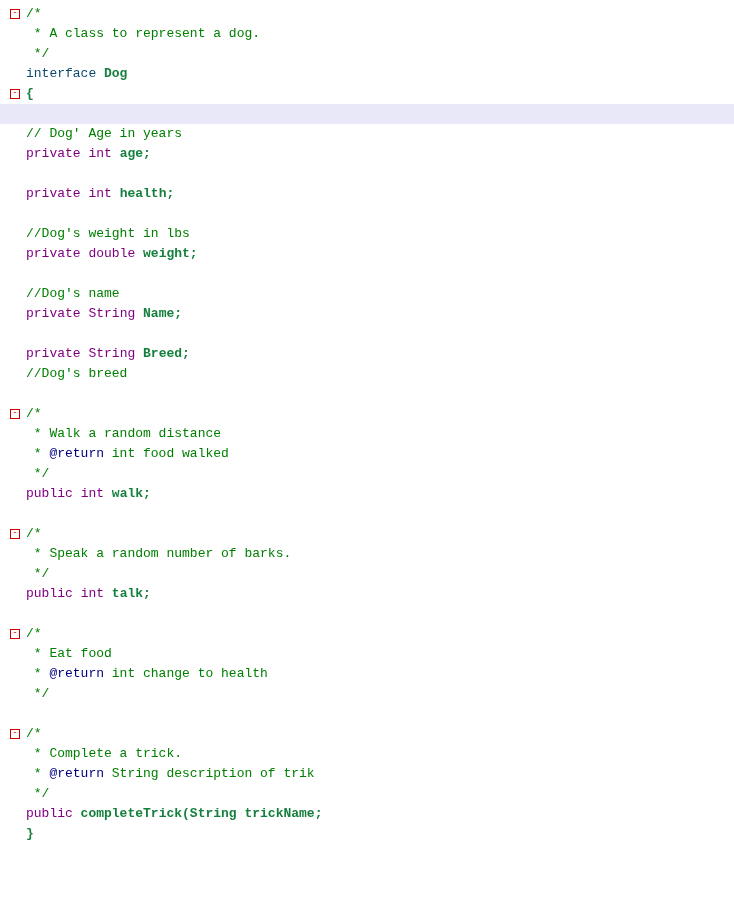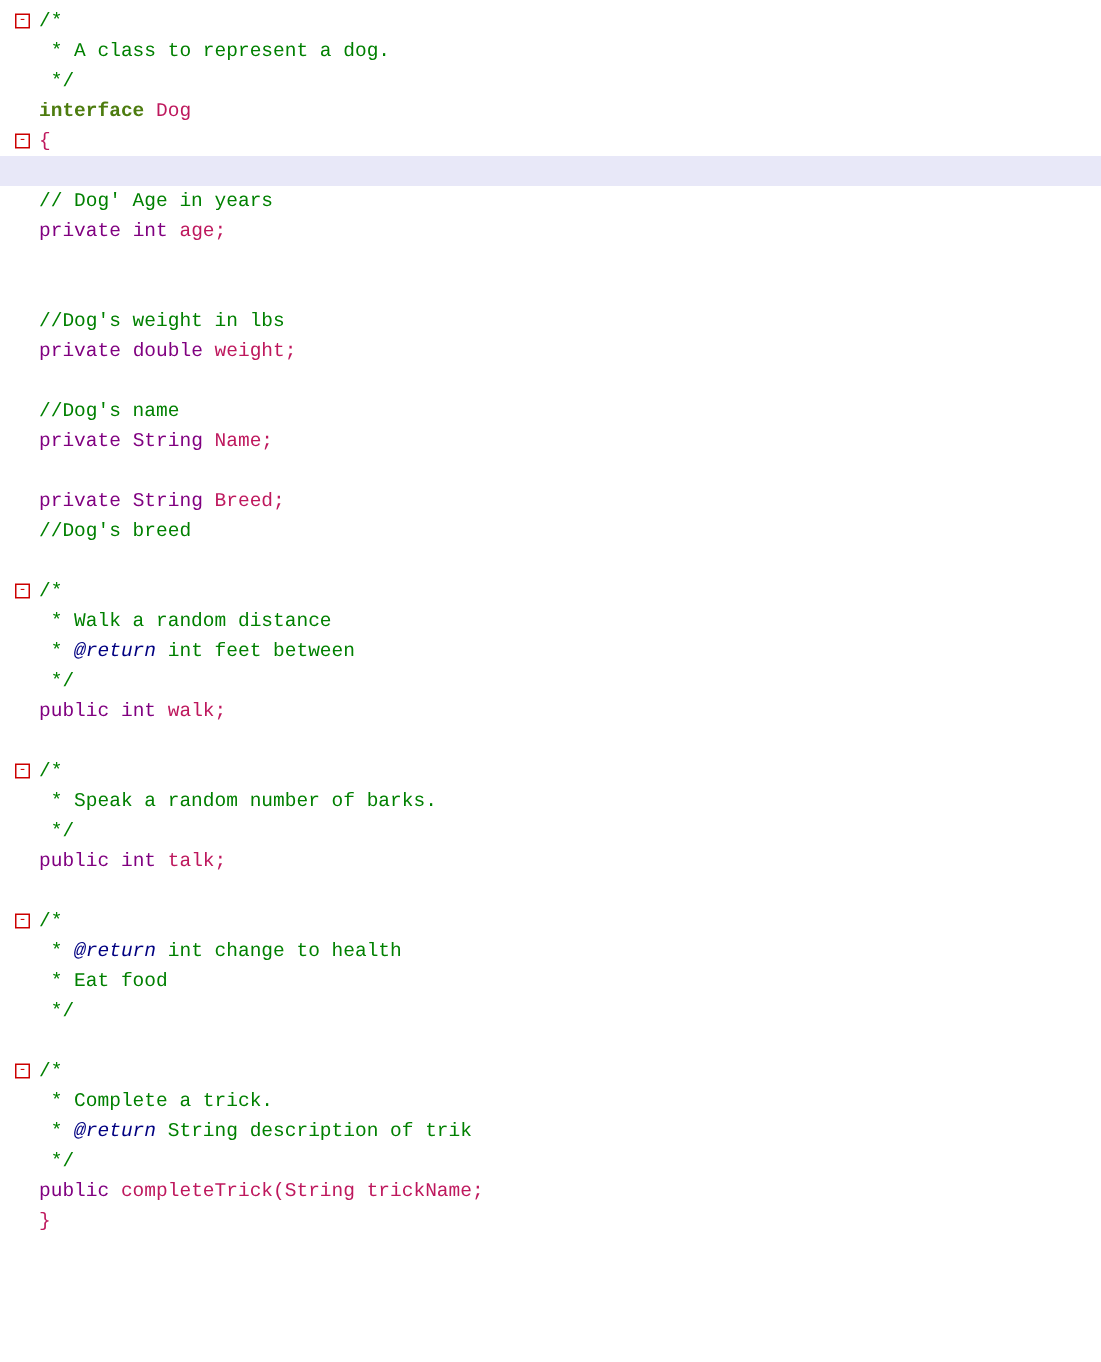--- a/index.html
+++ b/index.html
@@ -57,65 +57,66 @@
       font-size: 9px;
       color: #cc0000;
       background: #fff;
     }
 
     .code-content {
       flex: 1;
       padding-left: 4px;
     }
 
-    .kw-green { color: #4d7c0f; font-weight: bold; }
+    .kw-green { color: #0c4a6e; }
     .kw-purple { color: #800080; }
     .kw-comment { color: #008000; }
-    .kw-normal { color: #be185d; }
-    .kw-at { color: #000080; font-style: italic; }
+    .kw-normal { color: #15803d; font-weight: bold; }
+    .kw-at { color: #000080; }
 
     span { }
   </style>
 </head>
 <body>
 
 <div class="code-container">
 <div class="code-line"><div class="fold-gutter"><div class="fold-box">-</div></div><div class="code-content"><span class="kw-comment">/*</span></div></div>
     <div class="code-line"><div class="fold-gutter"></div><div class="code-content"><span class="kw-comment"> * A class to represent a dog.</span></div></div>
     <div class="code-line"><div class="fold-gutter"></div><div class="code-content"><span class="kw-comment"> */</span></div></div>
     <div class="code-line"><div class="fold-gutter"></div><div class="code-content"><span class="kw-green">interface</span><span class="kw-normal"> Dog</span></div></div>
     <div class="code-line"><div class="fold-gutter"><div class="fold-box">-</div></div><div class="code-content"><span class="kw-normal">{</span></div></div>
     <div class="code-line highlighted"><div class="fold-gutter"></div><div class="code-content"><span class="kw-normal"></span></div></div>
     <div class="code-line"><div class="fold-gutter"></div><div class="code-content"><span class="kw-comment">// Dog' Age in years</span></div></div>
     <div class="code-line"><div class="fold-gutter"></div><div class="code-content"><span class="kw-purple">private</span><span class="kw-normal"> </span><span class="kw-purple">int</span><span class="kw-normal"> age;</span></div></div>
     <div class="code-line"><div class="fold-gutter"></div><div class="code-content"><span class="kw-normal"></span></div></div>
+    <div class="code-line"><div class="fold-gutter"></div><div class="code-content"><span class="kw-purple">private</span><span class="kw-normal"> </span><span class="kw-purple">int</span><span class="kw-normal"> health;</span></div></div>
     <div class="code-line"><div class="fold-gutter"></div><div class="code-content"><span class="kw-normal"></span></div></div>
     <div class="code-line"><div class="fold-gutter"></div><div class="code-content"><span class="kw-comment">//Dog's weight in lbs</span></div></div>
     <div class="code-line"><div class="fold-gutter"></div><div class="code-content"><span class="kw-purple">private</span><span class="kw-normal"> </span><span class="kw-purple">double</span><span class="kw-normal"> weight;</span></div></div>
     <div class="code-line"><div class="fold-gutter"></div><div class="code-content"><span class="kw-normal"></span></div></div>
     <div class="code-line"><div class="fold-gutter"></div><div class="code-content"><span class="kw-comment">//Dog's name</span></div></div>
     <div class="code-line"><div class="fold-gutter"></div><div class="code-content"><span class="kw-purple">private</span><span class="kw-normal"> </span><span class="kw-purple">String</span><span class="kw-normal"> Name;</span></div></div>
     <div class="code-line"><div class="fold-gutter"></div><div class="code-content"><span class="kw-normal"></span></div></div>
     <div class="code-line"><div class="fold-gutter"></div><div class="code-content"><span class="kw-purple">private</span><span class="kw-normal"> </span><span class="kw-purple">String</span><span class="kw-normal"> Breed;</span></div></div>
     <div class="code-line"><div class="fold-gutter"></div><div class="code-content"><span class="kw-comment">//Dog's breed</span></div></div>
     <div class="code-line"><div class="fold-gutter"></div><div class="code-content"><span class="kw-normal"></span></div></div>
     <div class="code-line"><div class="fold-gutter"><div class="fold-box">-</div></div><div class="code-content"><span class="kw-comment">/*</span></div></div>
     <div class="code-line"><div class="fold-gutter"></div><div class="code-content"><span class="kw-comment"> * Walk a random distance</span></div></div>
-    <div class="code-line"><div class="fold-gutter"></div><div class="code-content"><span class="kw-comment"> * </span><span class="kw-at">@return</span><span class="kw-comment"> int feet between</span></div></div>
+    <div class="code-line"><div class="fold-gutter"></div><div class="code-content"><span class="kw-comment"> * </span><span class="kw-at">@return</span><span class="kw-comment"> int food walked</span></div></div>
     <div class="code-line"><div class="fold-gutter"></div><div class="code-content"><span class="kw-comment"> */</span></div></div>
     <div class="code-line"><div class="fold-gutter"></div><div class="code-content"><span class="kw-purple">public</span><span class="kw-normal"> </span><span class="kw-purple">int</span><span class="kw-normal"> walk;</span></div></div>
     <div class="code-line"><div class="fold-gutter"></div><div class="code-content"><span class="kw-normal"></span></div></div>
     <div class="code-line"><div class="fold-gutter"><div class="fold-box">-</div></div><div class="code-content"><span class="kw-comment">/*</span></div></div>
     <div class="code-line"><div class="fold-gutter"></div><div class="code-content"><span class="kw-comment"> * Speak a random number of barks.</span></div></div>
     <div class="code-line"><div class="fold-gutter"></div><div class="code-content"><span class="kw-comment"> */</span></div></div>
     <div class="code-line"><div class="fold-gutter"></div><div class="code-content"><span class="kw-purple">public</span><span class="kw-normal"> </span><span class="kw-purple">int</span><span class="kw-normal"> talk;</span></div></div>
     <div class="code-line"><div class="fold-gutter"></div><div class="code-content"><span class="kw-normal"></span></div></div>
     <div class="code-line"><div class="fold-gutter"><div class="fold-box">-</div></div><div class="code-content"><span class="kw-comment">/*</span></div></div>
+    <div class="code-line"><div class="fold-gutter"></div><div class="code-content"><span class="kw-comment"> * Eat food</span></div></div>
     <div class="code-line"><div class="fold-gutter"></div><div class="code-content"><span class="kw-comment"> * </span><span class="kw-at">@return</span><span class="kw-comment"> int change to health</span></div></div>
-    <div class="code-line"><div class="fold-gutter"></div><div class="code-content"><span class="kw-comment"> * Eat food</span></div></div>
     <div class="code-line"><div class="fold-gutter"></div><div class="code-content"><span class="kw-comment"> */</span></div></div>
     <div class="code-line"><div class="fold-gutter"></div><div class="code-content"><span class="kw-normal"></span></div></div>
     <div class="code-line"><div class="fold-gutter"><div class="fold-box">-</div></div><div class="code-content"><span class="kw-comment">/*</span></div></div>
     <div class="code-line"><div class="fold-gutter"></div><div class="code-content"><span class="kw-comment"> * Complete a trick.</span></div></div>
     <div class="code-line"><div class="fold-gutter"></div><div class="code-content"><span class="kw-comment"> * </span><span class="kw-at">@return</span><span class="kw-comment"> String description of trik</span></div></div>
     <div class="code-line"><div class="fold-gutter"></div><div class="code-content"><span class="kw-comment"> */</span></div></div>
     <div class="code-line"><div class="fold-gutter"></div><div class="code-content"><span class="kw-purple">public</span><span class="kw-normal"> completeTrick(String trickName;</span></div></div>
     <div class="code-line"><div class="fold-gutter"></div><div class="code-content"><span class="kw-normal">}</span></div></div>
   </div>
 

